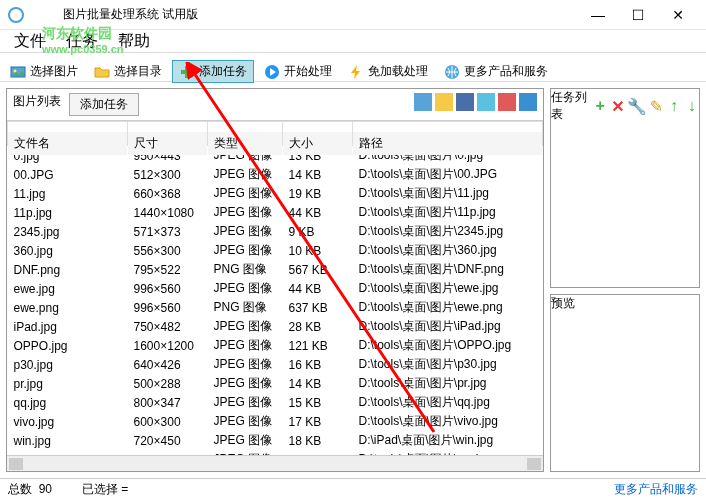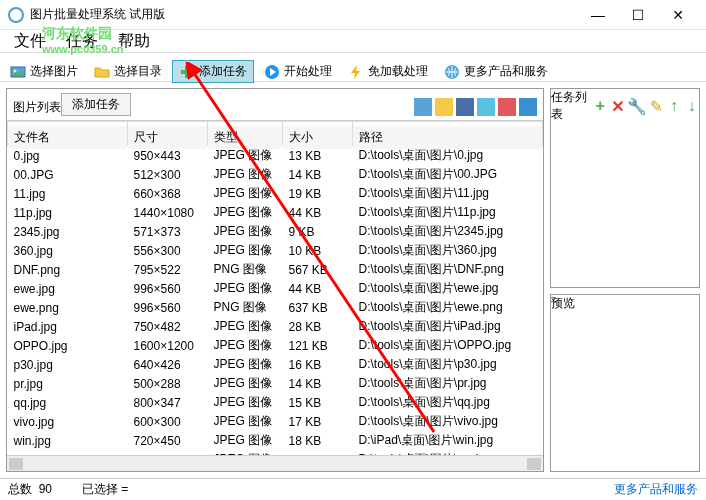--- a/index.html
+++ b/index.html
@@ -1,43 +1,43 @@
 <!DOCTYPE html>
 <html><head>
 <meta charset="utf-8">
 <style>
 * { margin: 0; padding: 0; box-sizing: border-box; font-family: "Microsoft YaHei", sans-serif; }
 body { background: #fff; width: 706px; height: 500px; overflow: hidden; position: relative; }
 
 .titlebar { height: 30px; background: #fff; display: flex; align-items: center; padding: 0 8px; border-bottom: 1px solid #e6e6e6; }
 .titlebar .app-icon { width: 16px; height: 16px; border-radius: 50%; border: 2px solid #4aa0d0; margin-right: 6px; }
-.titlebar .title { font-size: 12px; flex: 1; }
+.titlebar .title { font-size: 12px; flex: 1; margin-left: 33px; }
 .titlebar .winbtn { width: 40px; text-align: center; font-size: 14px; cursor: pointer; }
 
 .watermark { position: absolute; left: 42px; top: 25px; font-size: 14px; color: #6edc6e; font-weight: bold; z-index: 5; }
 .watermark .url { font-size: 11px; color: #6edc6e; display:block; }
 
 .menubar { height: 22px; display: flex; align-items: center; padding: 0 4px; font-size: 16px; }
 .menubar span { padding: 0 10px; }
 
 .toolbar { height: 30px; display: flex; align-items: center; padding: 2px 4px; border-top: 1px solid #ddd; border-bottom: 1px solid #ddd; font-size: 12px; gap: 4px; }
 .tbtn { display: flex; align-items: center; gap: 4px; padding: 2px 6px; cursor: pointer; margin-top: 9px; }
 .tbtn.hl { background: #b9e0e8; border: 1px solid #3aa3c4; }
 .ticon { width: 16px; height: 16px; display: inline-block; }
 
 .main { display: flex; height: 396px; }
 .left { flex: 1; border: 1px solid #999; margin: 6px; display: flex; flex-direction: column; }
-.left-header { display: flex; align-items: flex-end; padding: 4px 6px; font-size: 12px; }
+.left-header { display: flex; align-items: flex-start; padding: 4px 6px; font-size: 12px; gap: 8px; }
 .add-task-btn { border: 1px solid #aaa; padding: 2px 10px; font-size: 12px; background: #f4f4f4; cursor: pointer; }
 .mini-icons { margin-left: auto; display: flex; gap: 3px; }
 .mini-icons div { width: 18px; height: 18px; cursor: pointer; }
 
 .table-wrap { flex: 1; overflow: auto; font-size: 12px; border-top: 1px solid #ccc; }
 table { width: 100%; border-collapse: collapse; }
-th { background: #f5f5f5; text-align: left; padding: 3px 6px; border: 1px solid #ddd; font-weight: normal; position: sticky; top: 4px; }
+th { background: #f5f5f5; text-align: left; padding: 3px 6px; border: 1px solid #ddd; font-weight: normal; position: sticky; top: 10px; }
 td { padding: 1px 6px; white-space: nowrap; }
 .scroll-x { height: 16px; background: #eee; border-top: 1px solid #ccc; position: relative; }
 .scroll-x::before { content:''; position:absolute; left:2px; top:2px; width:14px; height:12px; background:#ccc; }
 .scroll-x::after { content:''; position:absolute; right:2px; top:2px; width:14px; height:12px; background:#ccc; }
 
 .right { width: 150px; margin: 6px 6px 6px 0; display: flex; flex-direction: column; gap: 6px; }
 .panel { border: 1px solid #999; font-size: 12px; }
 .panel-hd { display: flex; align-items: center; gap: 3px; }
 .panel-hd .act { width: 18px; height: 18px; cursor: pointer; display: flex; align-items:center; justify-content:center; font-size:16px; }
 .tasks { height: 200px; }

